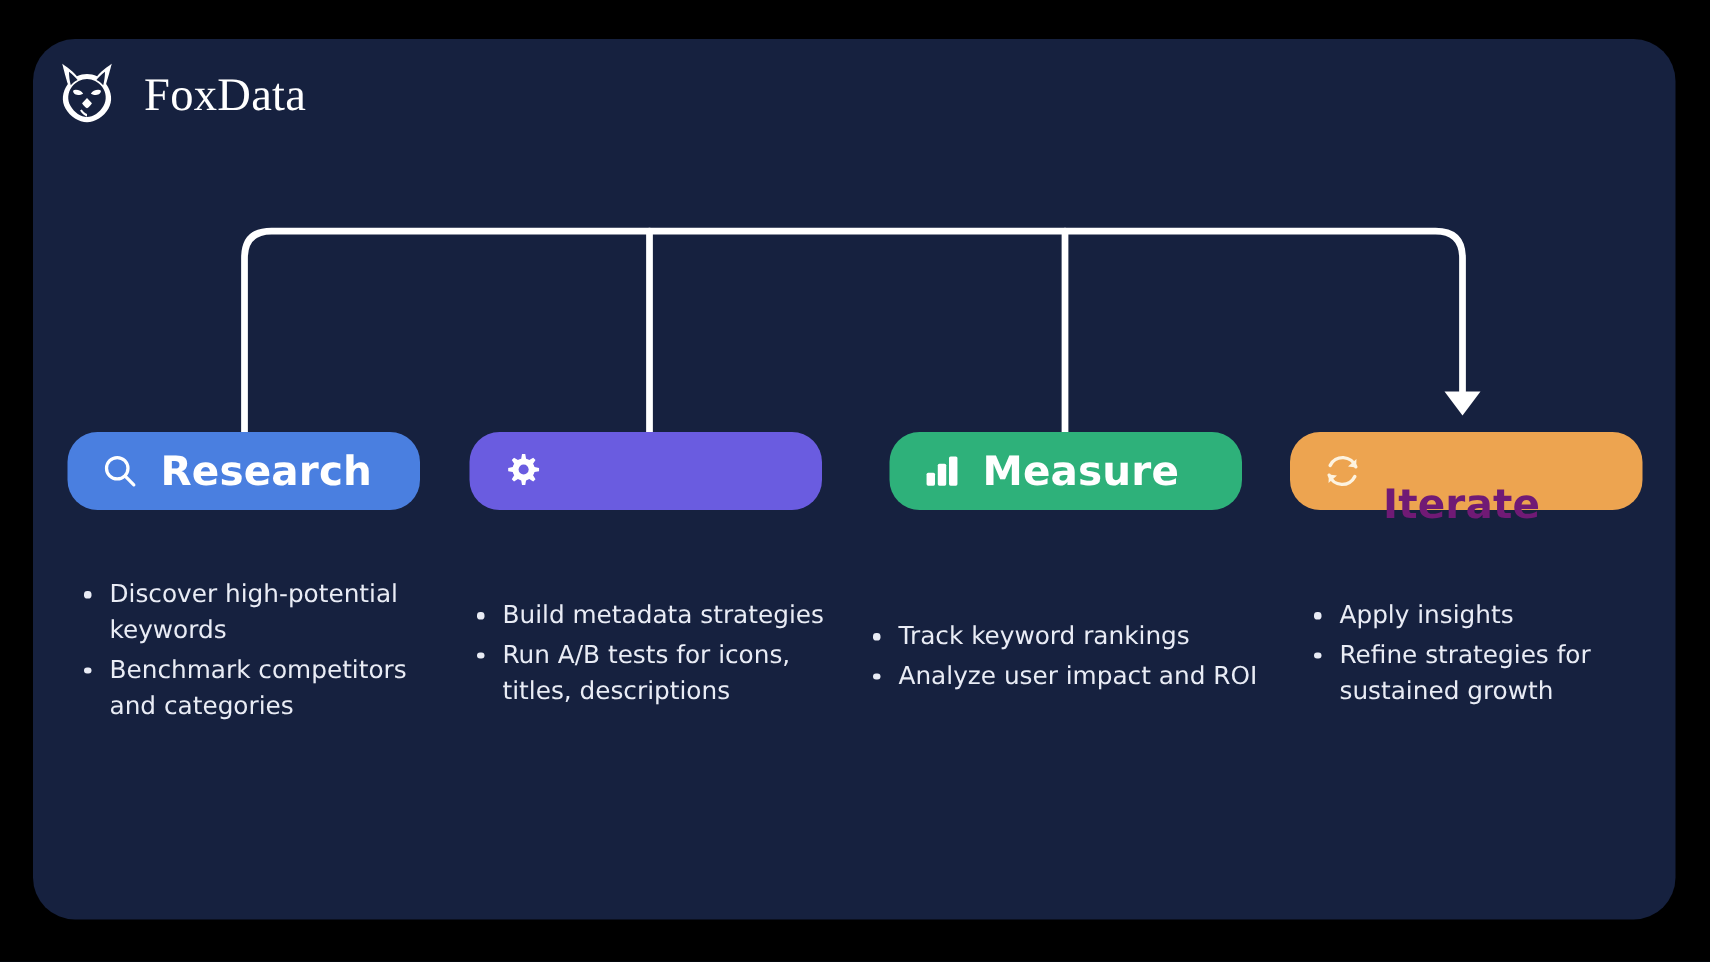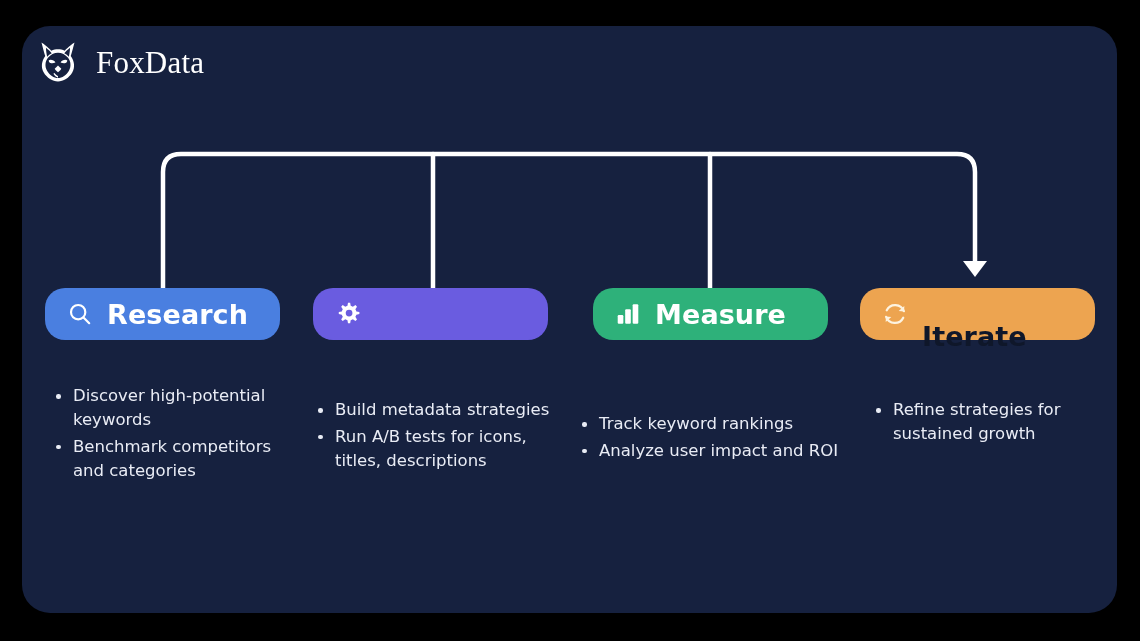--- a/index.html
+++ b/index.html
@@ -93,21 +93,21 @@
   }
 
   #badge-research { left: 23px;  width: 235px; background: #4a7fe0; }
   #badge-optimize { left: 291px; width: 235px; background: #6a5ce0; }
   #badge-measure  { left: 571px; width: 235px; background: #2eb17a; }
   #badge-iterate  { left: 838px; width: 235px; background: #eda450; }
 
   #badge-research .badge-label,
   #badge-optimize .badge-label,
   #badge-measure  .badge-label { color: #ffffff; }
-  #badge-iterate  .badge-label { color: #0f172a; margin-top: 44px; }
+  #badge-iterate  .badge-label { color: #701a75; margin-top: 44px; }
 
   
   .bullets {
     position: absolute;
     list-style: none;
     margin: 0;
     padding: 0;
     color: #e9ecf5;
     font-size: 16.5px;
     line-height: 1.45;
@@ -205,17 +205,18 @@
       <li>Build metadata strategies</li>
       <li>Run A/B tests for icons, titles, descriptions</li>
     </ul>
 
     <ul class="bullets" id="bullets-measure">
       <li>Track keyword rankings</li>
       <li>Analyze user impact and ROI</li>
     </ul>
 
     <ul class="bullets" id="bullets-iterate">
+      <li>Apply insights</li>
       <li>Refine strategies for sustained growth</li>
     </ul>
 
   </div>
 </div>
 
 </body></html>

